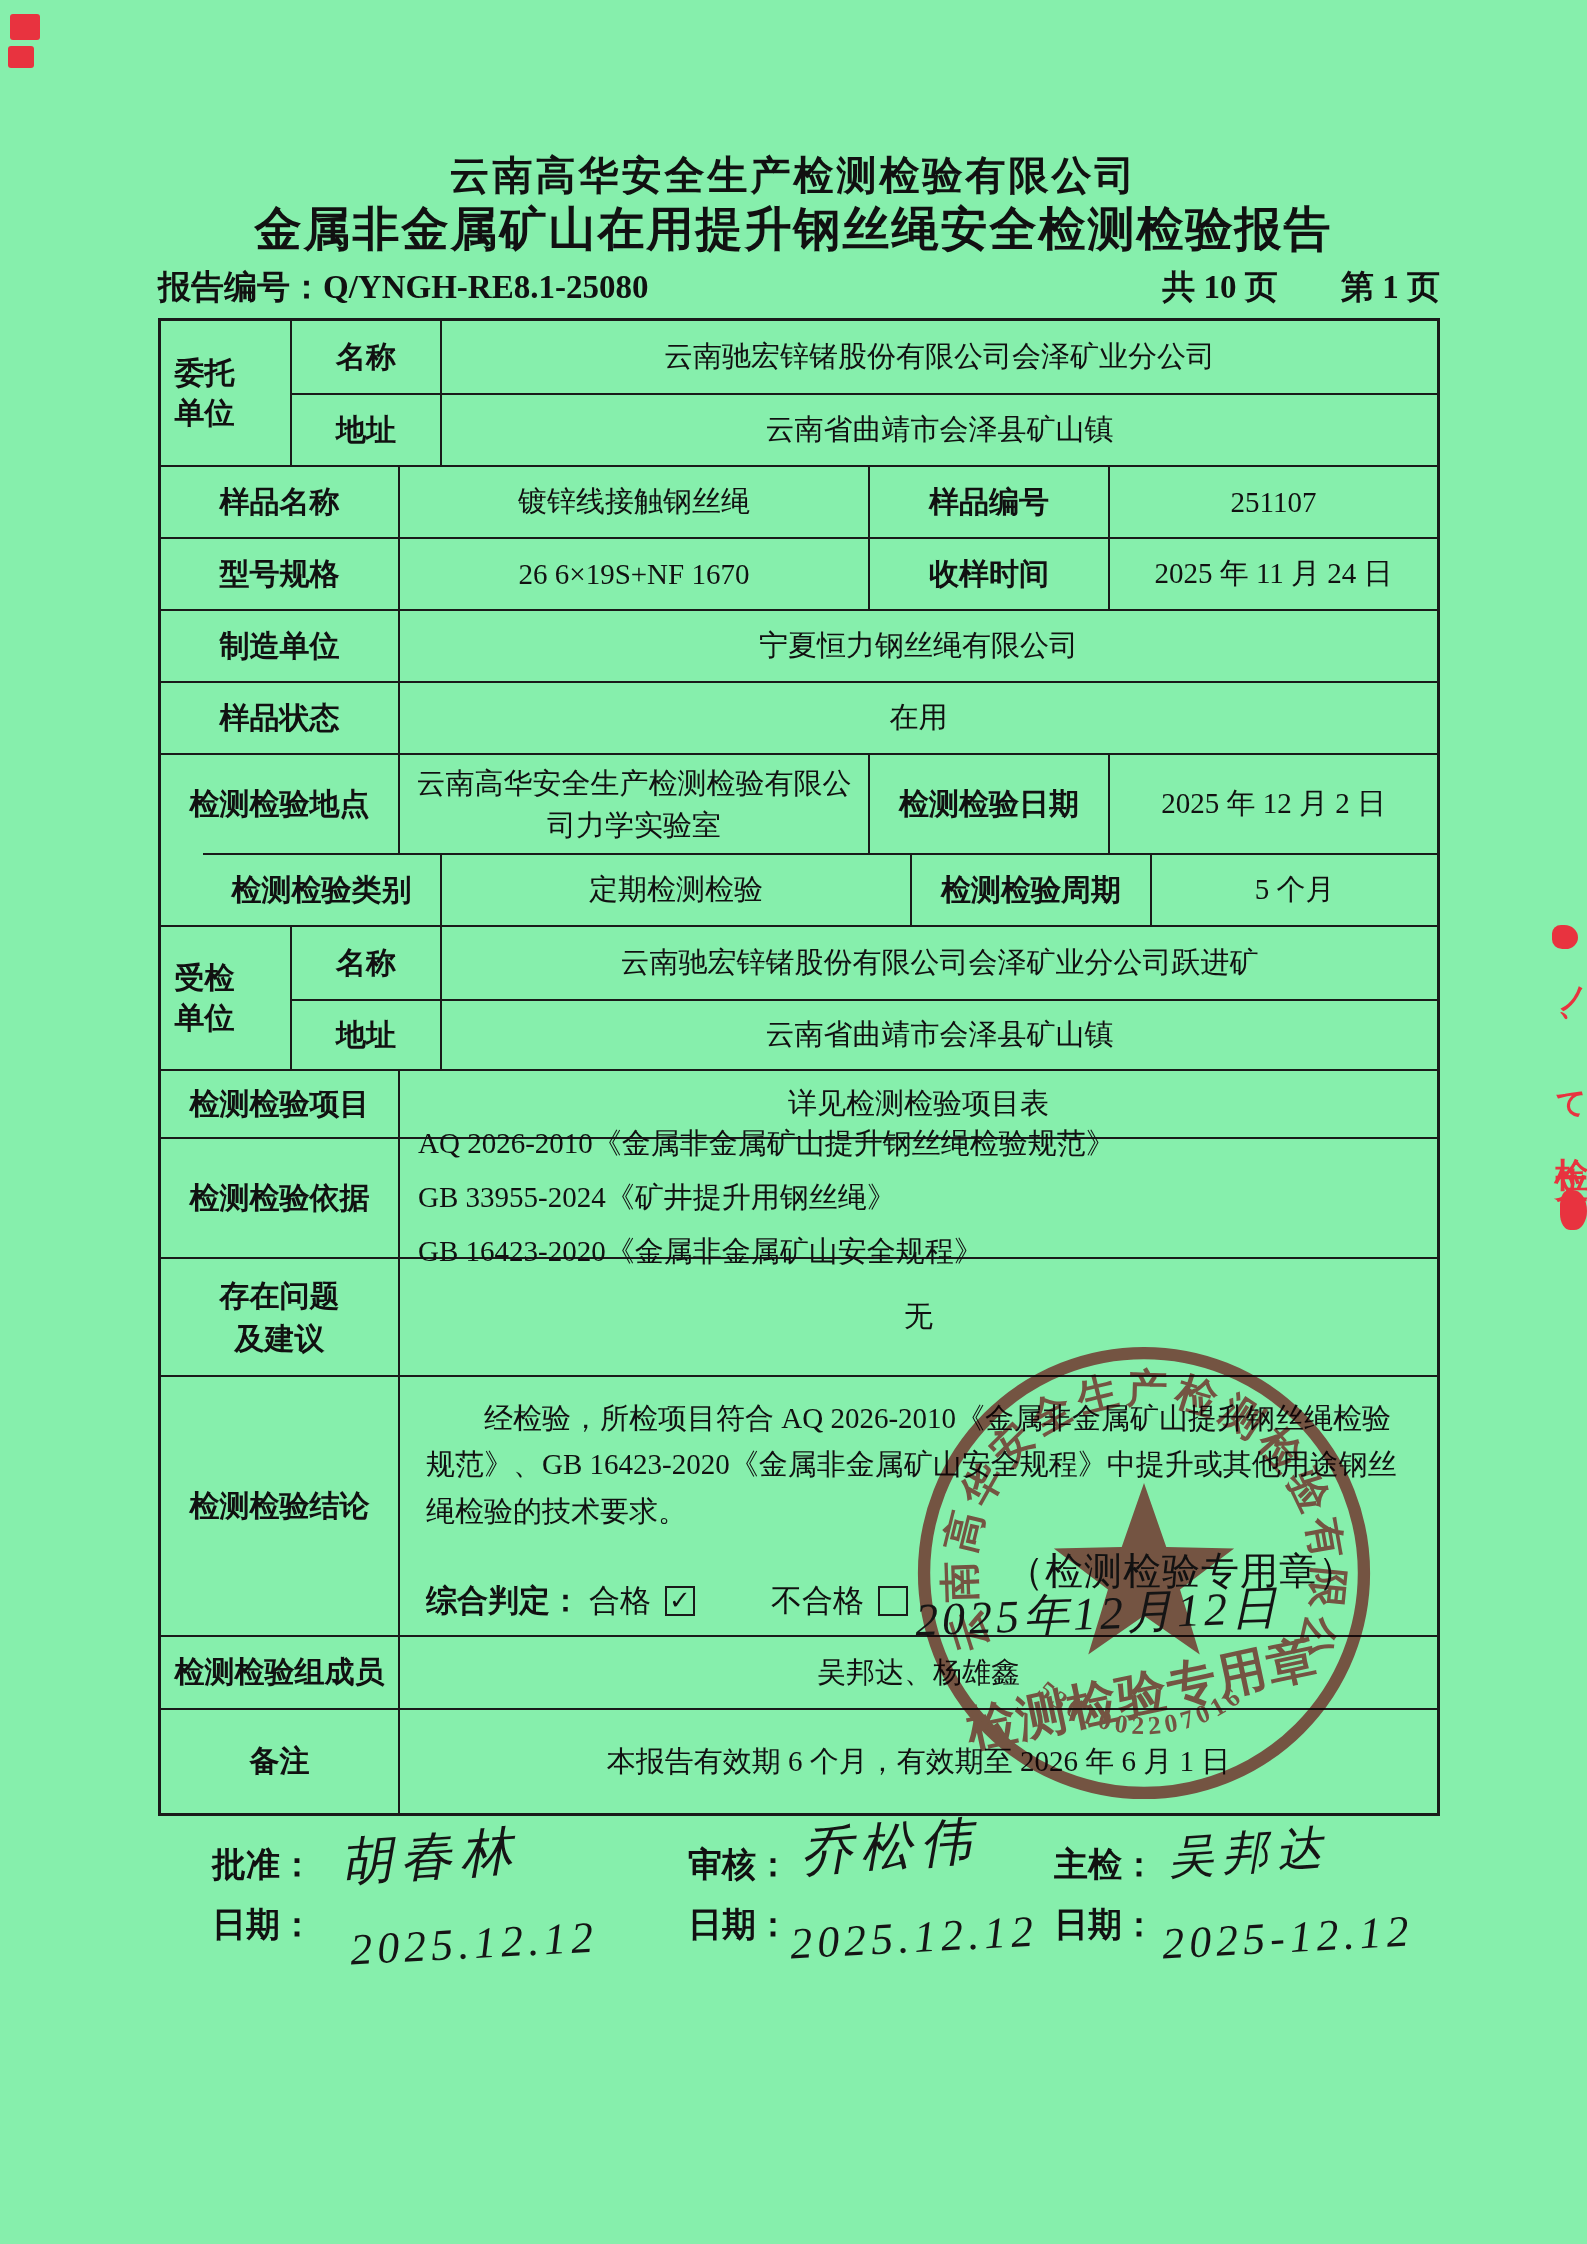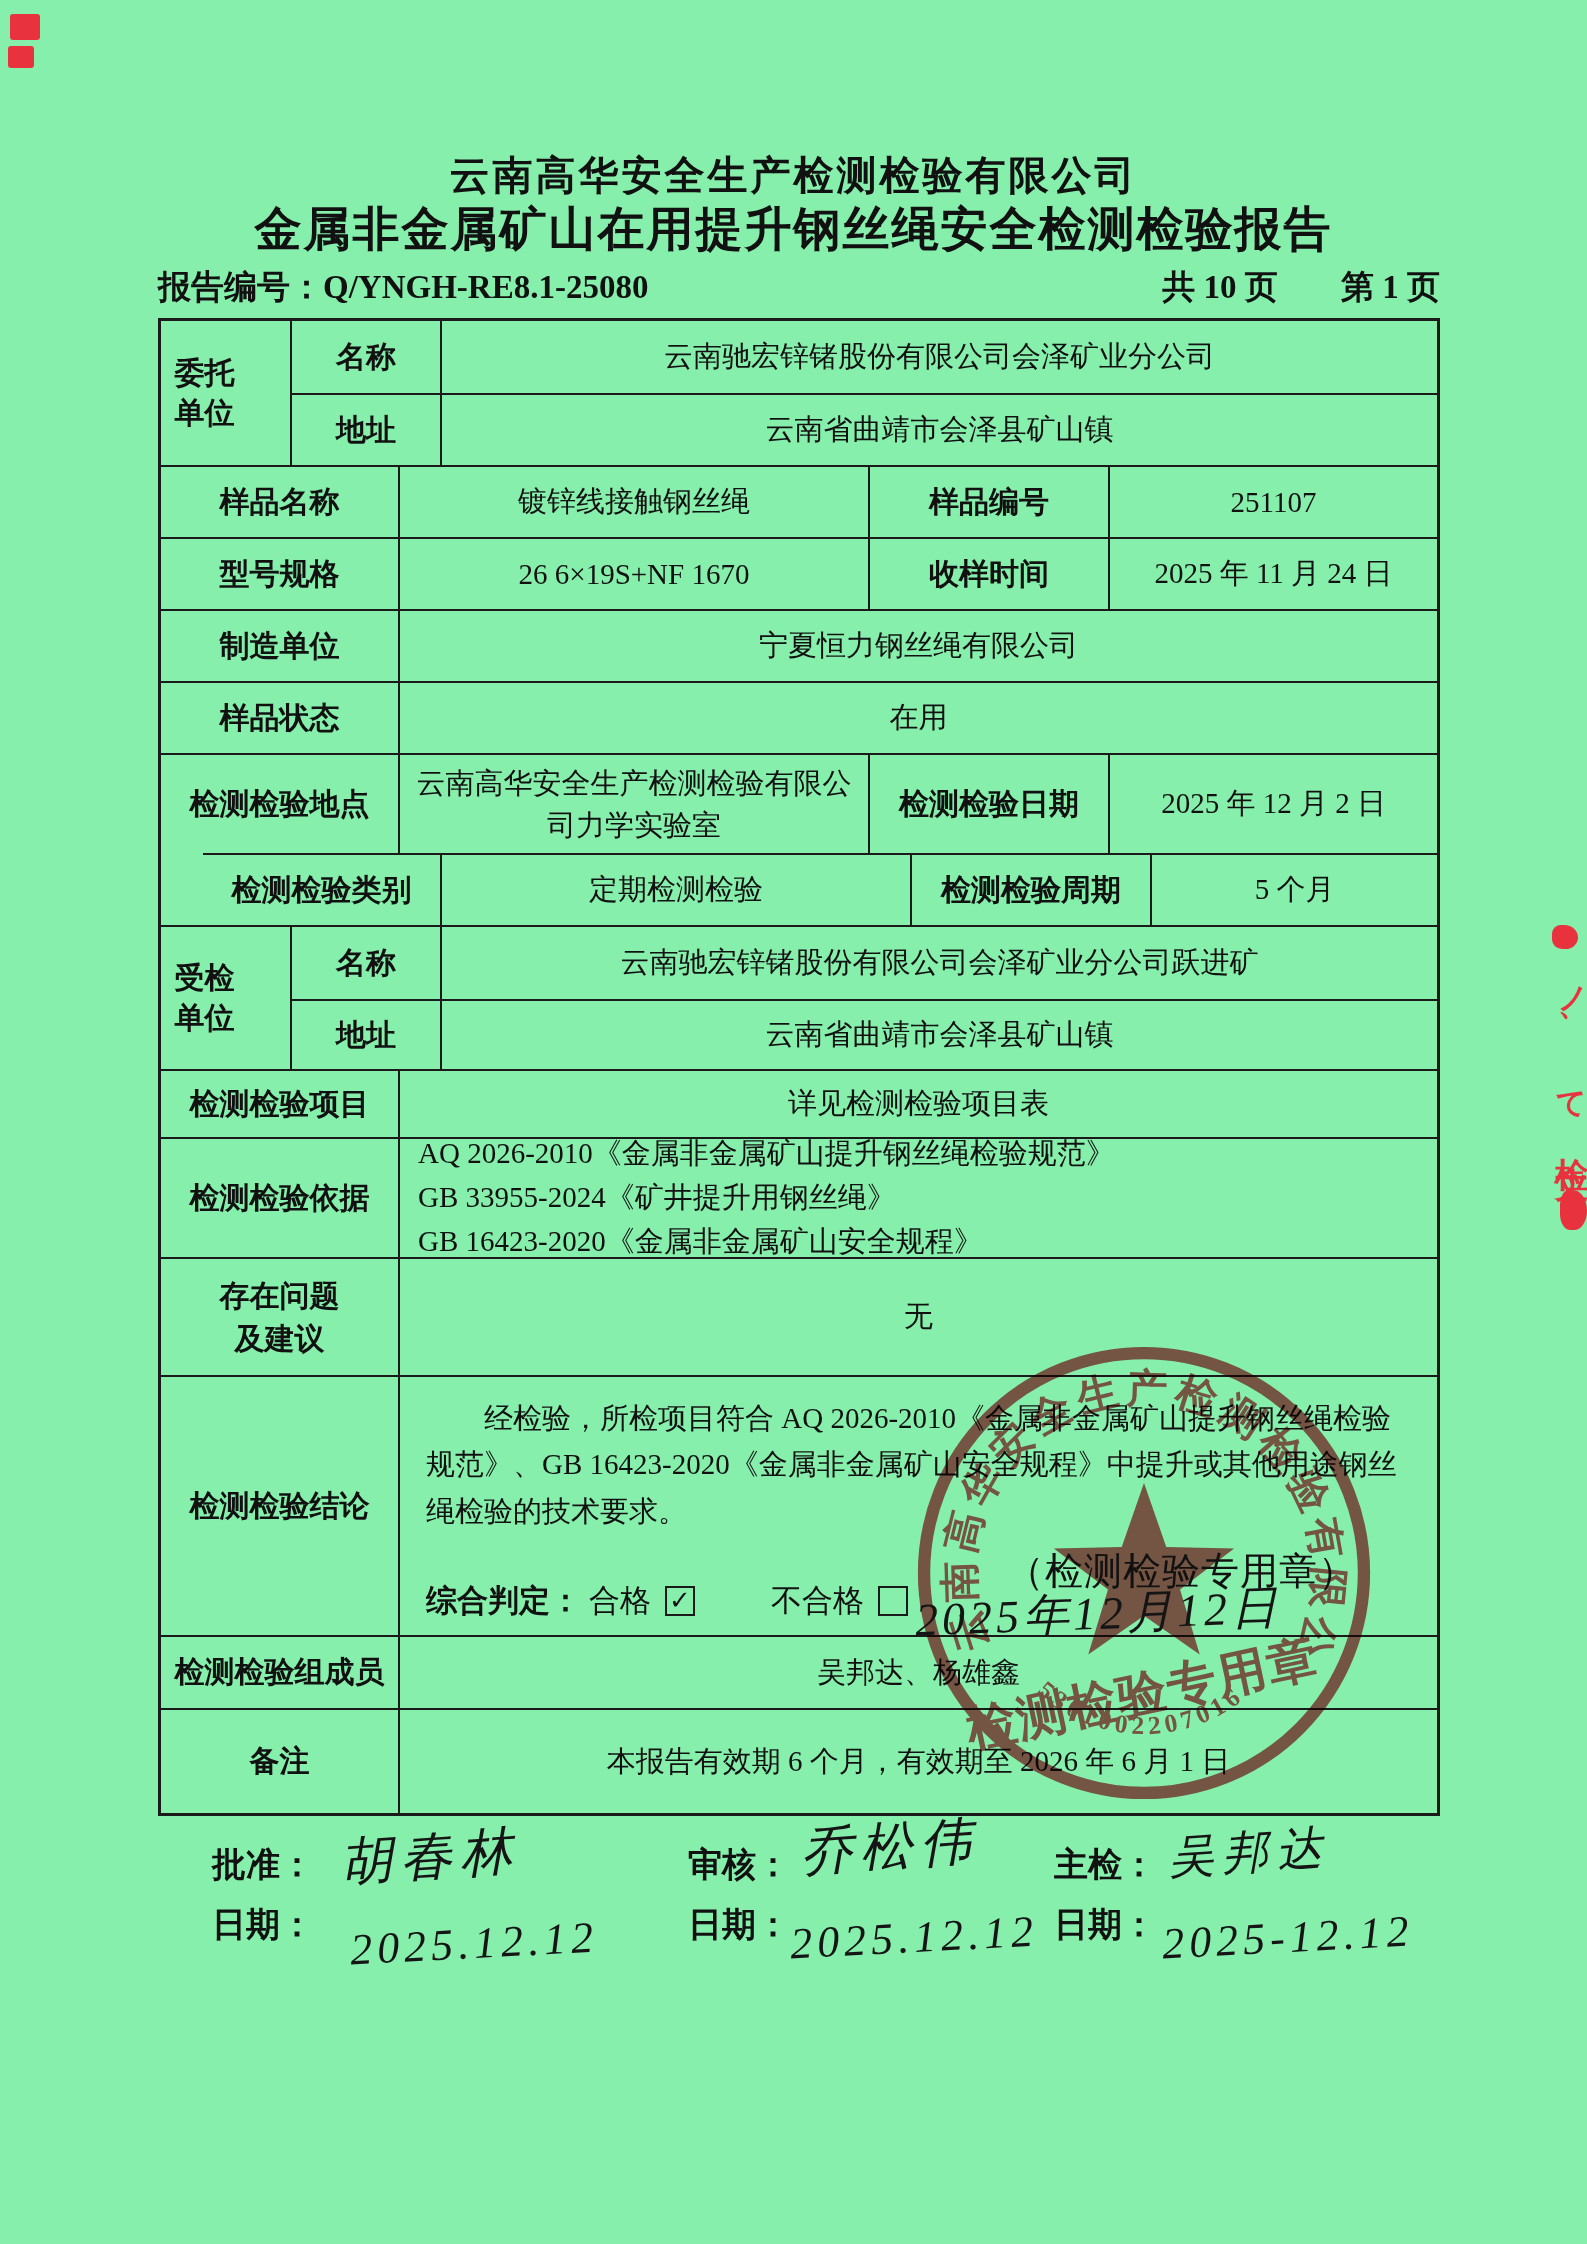--- a/index.html
+++ b/index.html
@@ -51,21 +51,21 @@
   .grp-lab{
     width:87px;flex:none;display:flex;align-items:center;justify-content:center;
     font-weight:bold;font-size:30px;box-sizing:border-box;
   }
   .grp-lab div{width:62px;line-height:1.35;text-align:center;}
   .grp-rows{flex:1;display:flex;flex-direction:column;margin-left:42px;}
   .grp-rows .trow{border-top:none;}
   .grp-rows .trow + .trow{border-top:2.5px solid #1a1a1a;}
   .grp .cell:first-child{border-left:2.5px solid #1a1a1a;}
   .left-cell{justify-content:flex-start;text-align:left;}
-  .basis-lines{display:flex;flex-direction:column;align-items:flex-start;gap:4px;width:100%;}
+  .basis-lines{display:flex;flex-direction:column;align-items:flex-start;gap:14px;width:100%;}
   .two-line{line-height:1.45;}
   
   .concl{flex-direction:column;align-items:stretch;justify-content:flex-start;padding:18px 28px 10px 26px;}
   .concl-p{text-indent:2em;line-height:1.6;text-align:left;font-size:29px;}
   .verdict{margin-top:46px;text-align:left;font-size:31px;display:flex;align-items:center;gap:8px;}
   .verdict .v-lab{font-weight:bold;}
   .chk{
     display:inline-flex;width:30px;height:30px;border:2.5px solid #1a1a1a;
     align-items:center;justify-content:center;font-size:26px;line-height:1;
     margin-left:6px;box-sizing:border-box;

